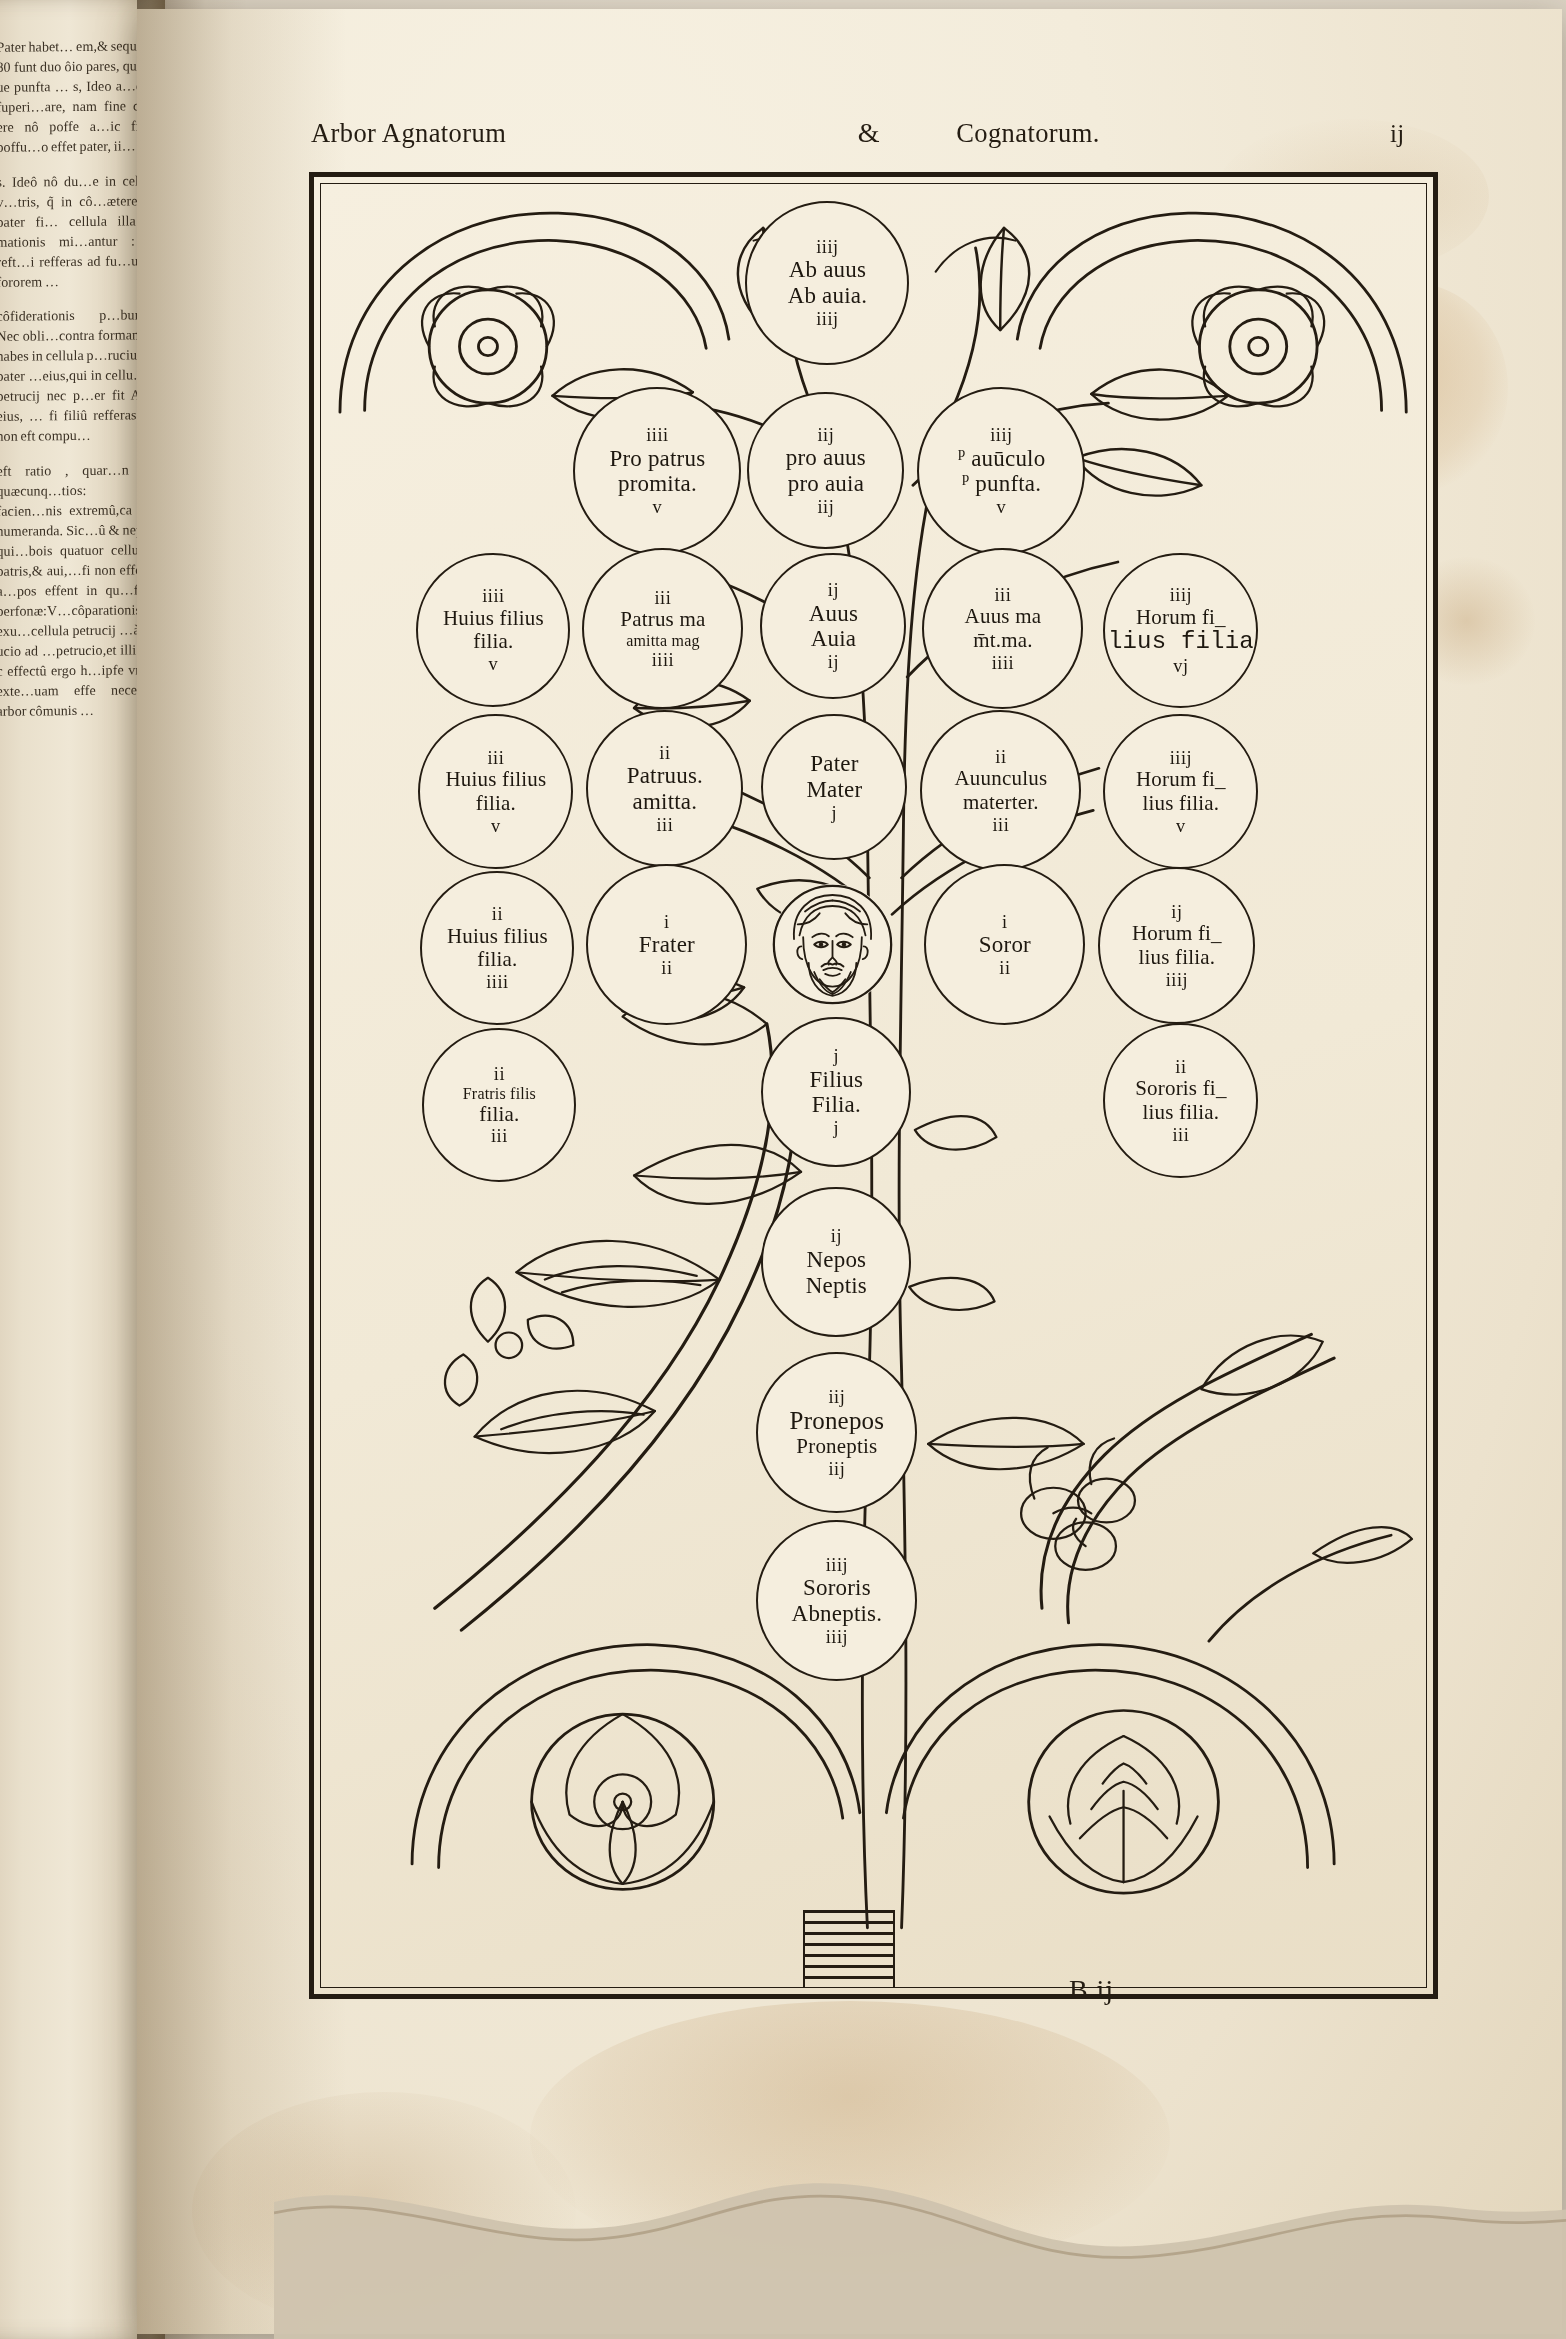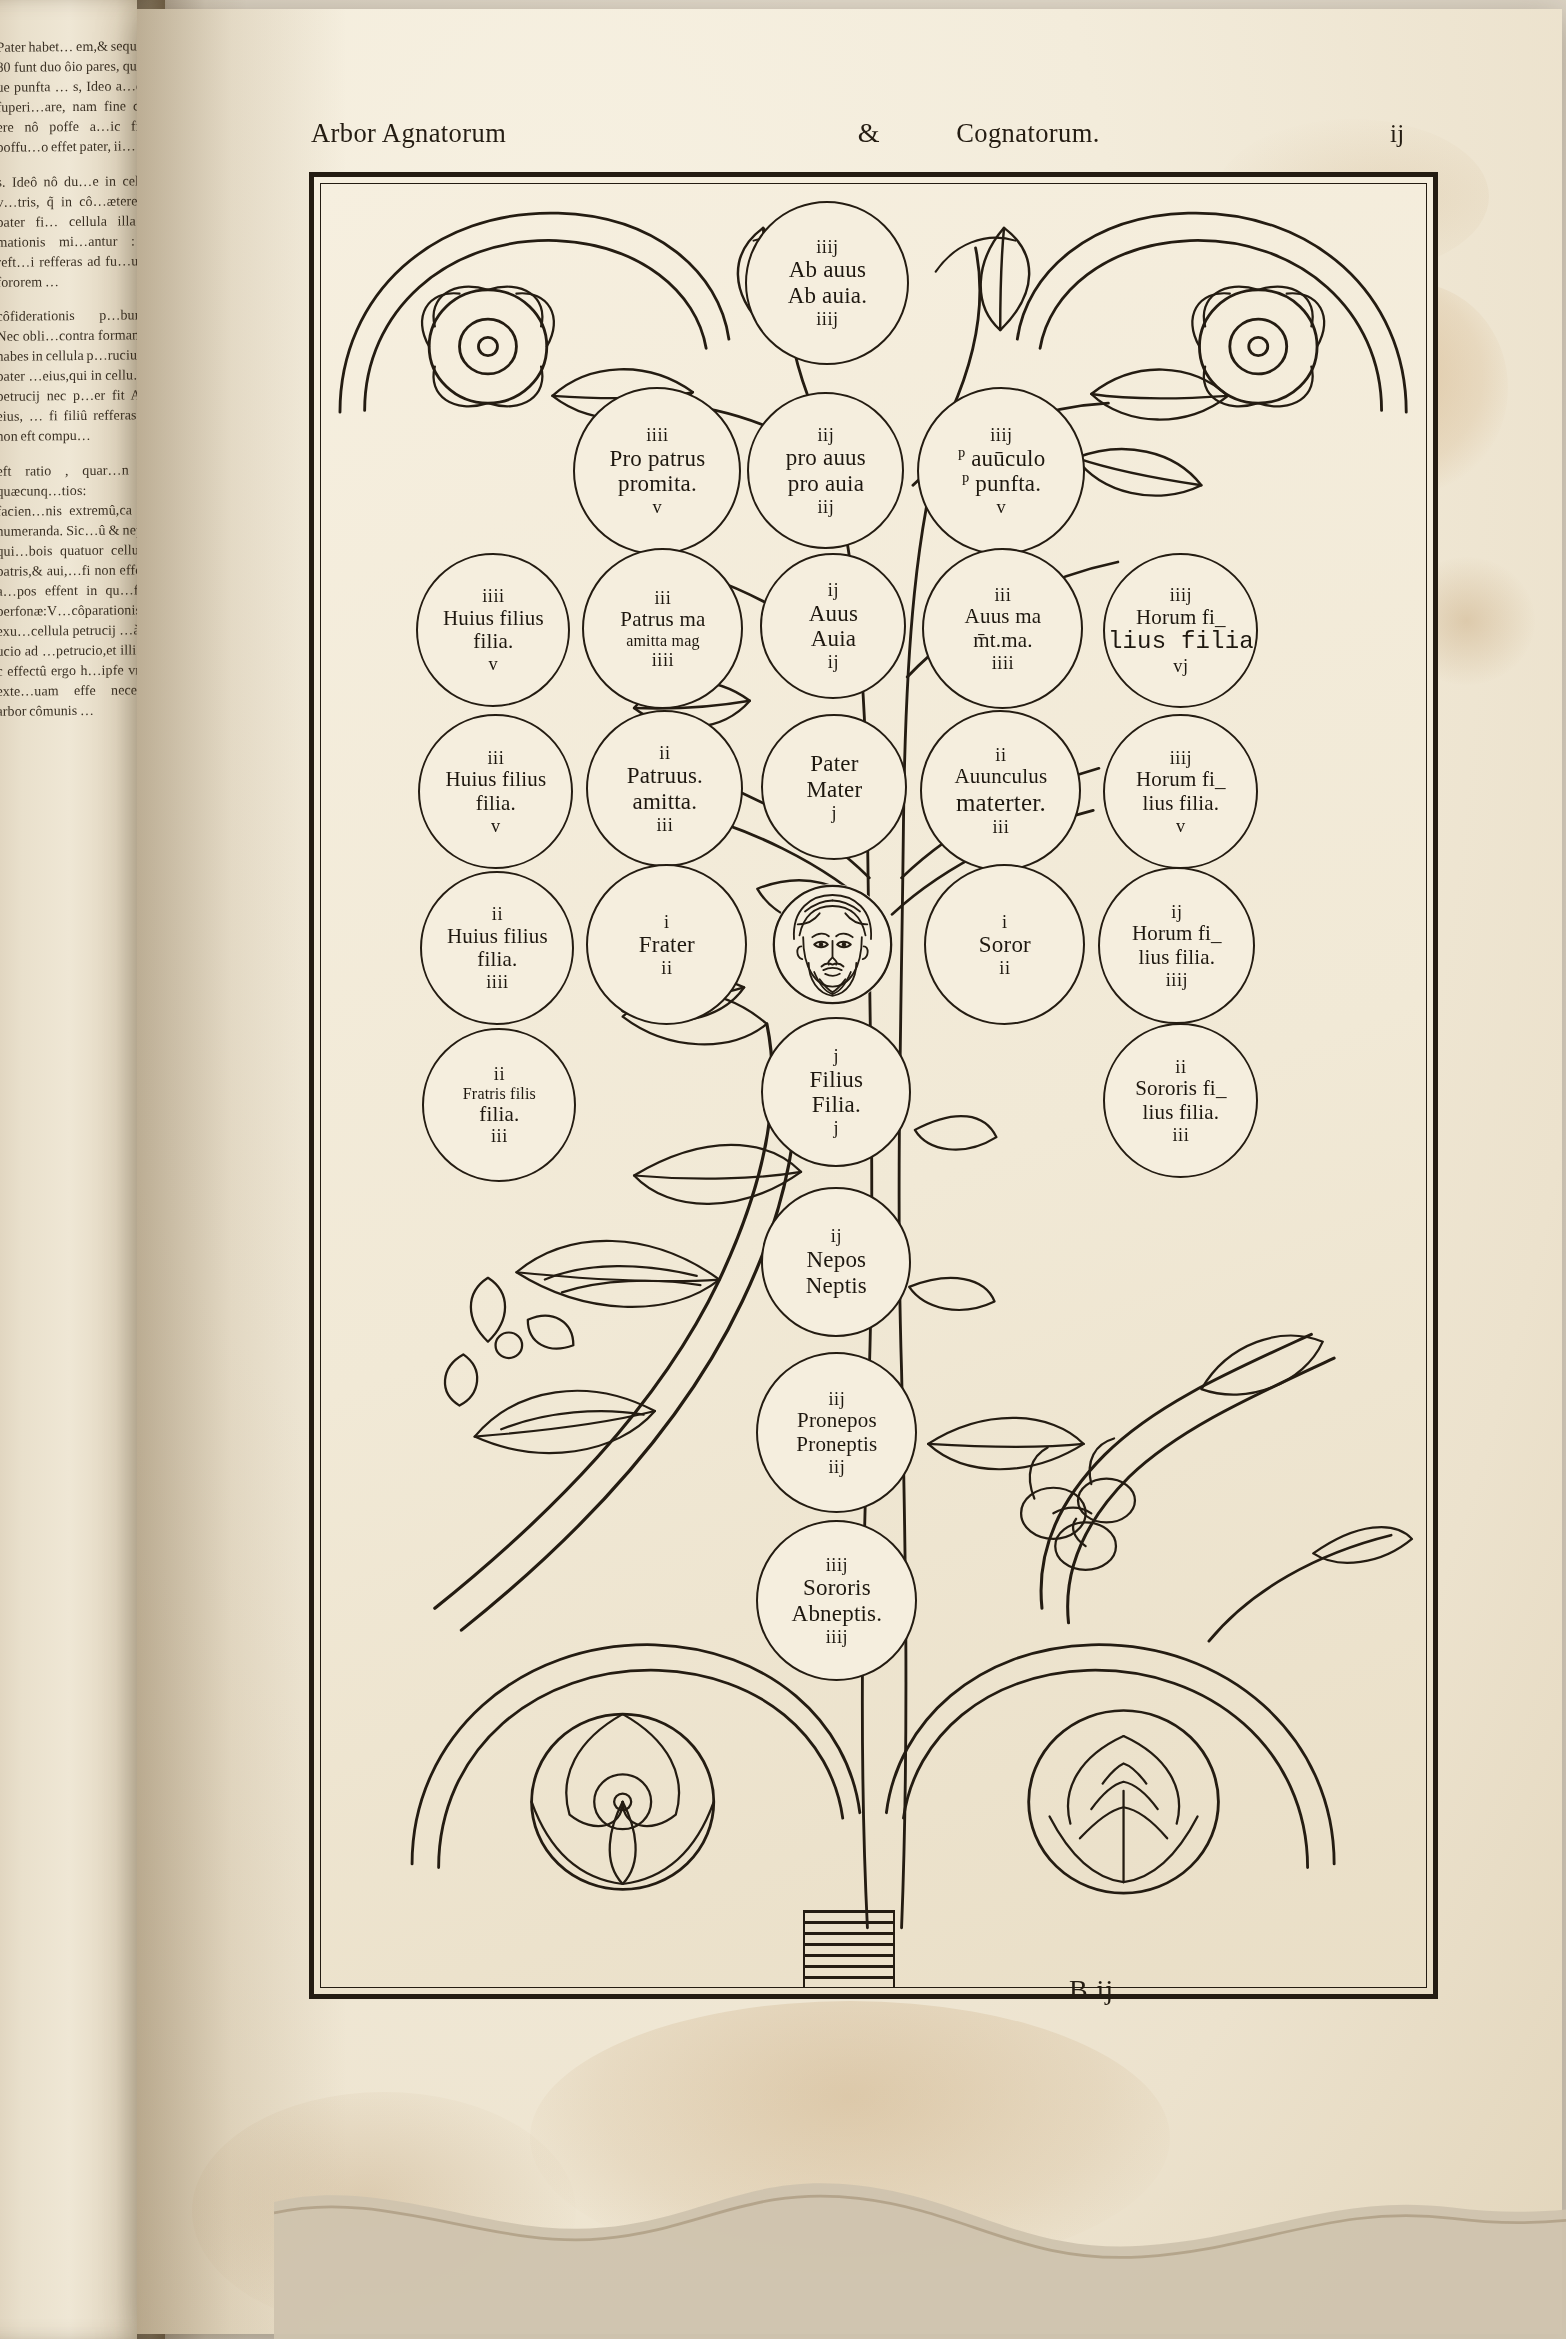--- a/index.html
+++ b/index.html
@@ -481,21 +481,21 @@
           <span class="ln num">iii</span>
         </div>
         <div class="node" style="left:440px; top:530px; width:146px; height:146px;">
           <span class="ln txt">Pater</span>
           <span class="ln txt">Mater</span>
           <span class="ln num">j</span>
         </div>
         <div class="node" style="left:599px; top:526px; width:161px; height:161px;">
           <span class="ln num">ii</span>
           <span class="ln txt" style="font-size:21px;">Auunculus</span>
-          <span class="ln txt" style="font-size:25px;">materter.</span>
+          <span class="ln txt" style="font-size:21px;">materter.</span>
           <span class="ln num">iii</span>
         </div>
         <div class="node" style="left:782px; top:530px; width:155px; height:155px;">
           <span class="ln num">iiij</span>
           <span class="ln txt" style="font-size:21px;">Horum fi_</span>
           <span class="ln txt" style="font-size:21px;">lius filia.</span>
           <span class="ln num">v</span>
         </div>
 
         <div class="node" style="left:99px; top:687px; width:154px; height:154px;">
@@ -583,21 +583,21 @@
           <span class="ln num">iii</span>
         </div>
 
         <div class="node" style="left:440px; top:1003px; width:150px; height:150px;">
           <span class="ln num">ij</span>
           <span class="ln txt">Nepos</span>
           <span class="ln txt">Neptis</span>
         </div>
         <div class="node" style="left:435px; top:1168px; width:161px; height:161px;">
           <span class="ln num">iij</span>
-          <span class="ln txt" style="font-size:21px;">Pronepos</span>
+          <span class="ln txt" style="font-size:25px;">Pronepos</span>
           <span class="ln txt" style="font-size:21px;">Proneptis</span>
           <span class="ln num">iij</span>
         </div>
         <div class="node" style="left:435px; top:1336px; width:161px; height:161px;">
           <span class="ln num">iiij</span>
           <span class="ln txt">Sororis</span>
           <span class="ln txt">Abneptis.</span>
           <span class="ln num">iiij</span>
         </div>
 

